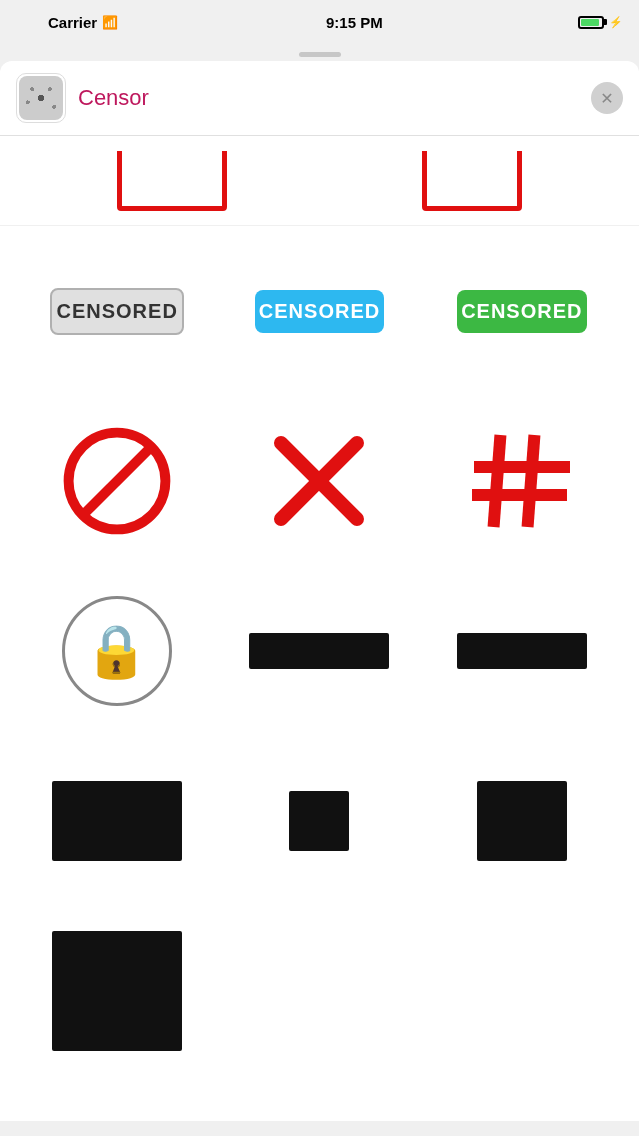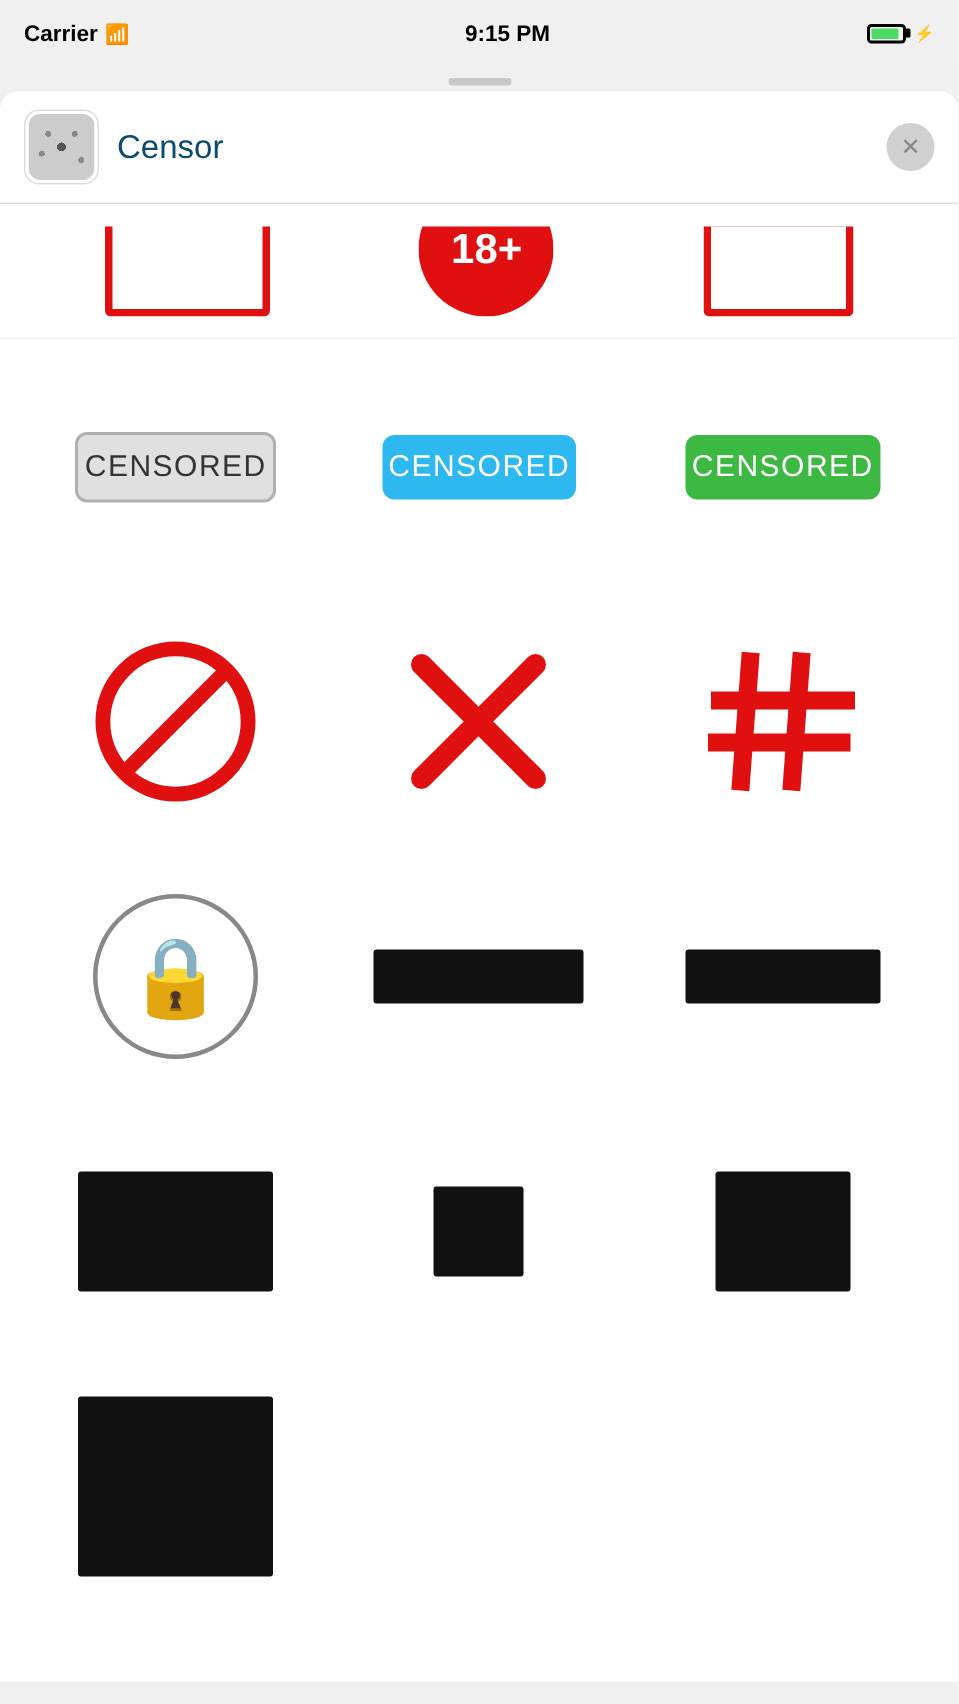--- a/index.html
+++ b/index.html
@@ -17,21 +17,21 @@
     .status-bar {
       height: 44px;
       background: #f0f0f0;
       display: flex;
       align-items: center;
       justify-content: space-between;
       padding: 0 16px;
       font-size: 15px;
       font-weight: 600;
     }
-    .status-carrier { display: flex; align-items: center; gap: 5px; }
+    .status-carrier { display: flex; align-items: center; gap: 5px; margin-left: 32px; }
     .wifi-icon { font-size: 13px; }
     .status-time { font-size: 15px; font-weight: 600; margin-left: 12px; }
     .status-right { display: flex; align-items: center; gap: 5px; }
     .battery-icon {
       width: 26px; height: 13px;
       border: 2px solid #000;
       border-radius: 3px;
       position: relative;
       display: inline-flex;
       align-items: center;
@@ -105,21 +105,21 @@
         radial-gradient(circle at 70% 30%, #888 2px, transparent 2px),
         radial-gradient(circle at 20% 60%, #888 2px, transparent 2px),
         radial-gradient(circle at 50% 50%, #555 3px, transparent 3px),
         radial-gradient(circle at 80% 70%, #888 2px, transparent 2px);
       background-color: #ccc;
       border-radius: 8px;
     }
     .app-title {
       font-size: 22px;
       font-weight: 500;
-      color: #0c4a6e;
+      color: #be185d;
       flex: 1;
     }
     .close-btn {
       width: 32px;
       height: 32px;
       background: #d0d0d0;
       border-radius: 50%;
       display: flex;
       align-items: center;
       justify-content: center;
@@ -153,21 +153,21 @@
       align-items: center;
       justify-content: center;
       height: 170px;
     }
 
     
     .censored-btn {
       padding: 10px 4px;
       border-radius: 8px;
       font-size: 20px;
-      font-weight: 400;
+      font-weight: 700;
       letter-spacing: 1px;
       border: none;
       cursor: pointer;
     }
     .censored-gray {
       background: #e0e0e0;
       color: #333;
       border: 2px solid #b0b0b0;
     }
     .censored-blue {
@@ -315,23 +315,20 @@
     <div class="app-icon">
       <div class="app-icon-inner"></div>
     </div>
     <span class="app-title">Censor</span>
     <button class="close-btn">✕</button>
   </div>
 
   <div class="sticker-row-top">
     <div class="partial-sticker">
       <div class="top-sticker-red-border"></div>
-    </div>
-    <div class="partial-sticker">
-      <div class="top-sticker-circle-red">18+</div>
     </div>
     <div class="partial-sticker">
       <div class="top-sticker-rect-red"></div>
     </div>
   </div>
 
   <div class="sticker-grid">
 
     <div class="sticker-cell">
       <button class="censored-btn censored-gray">CENSORED</button>

